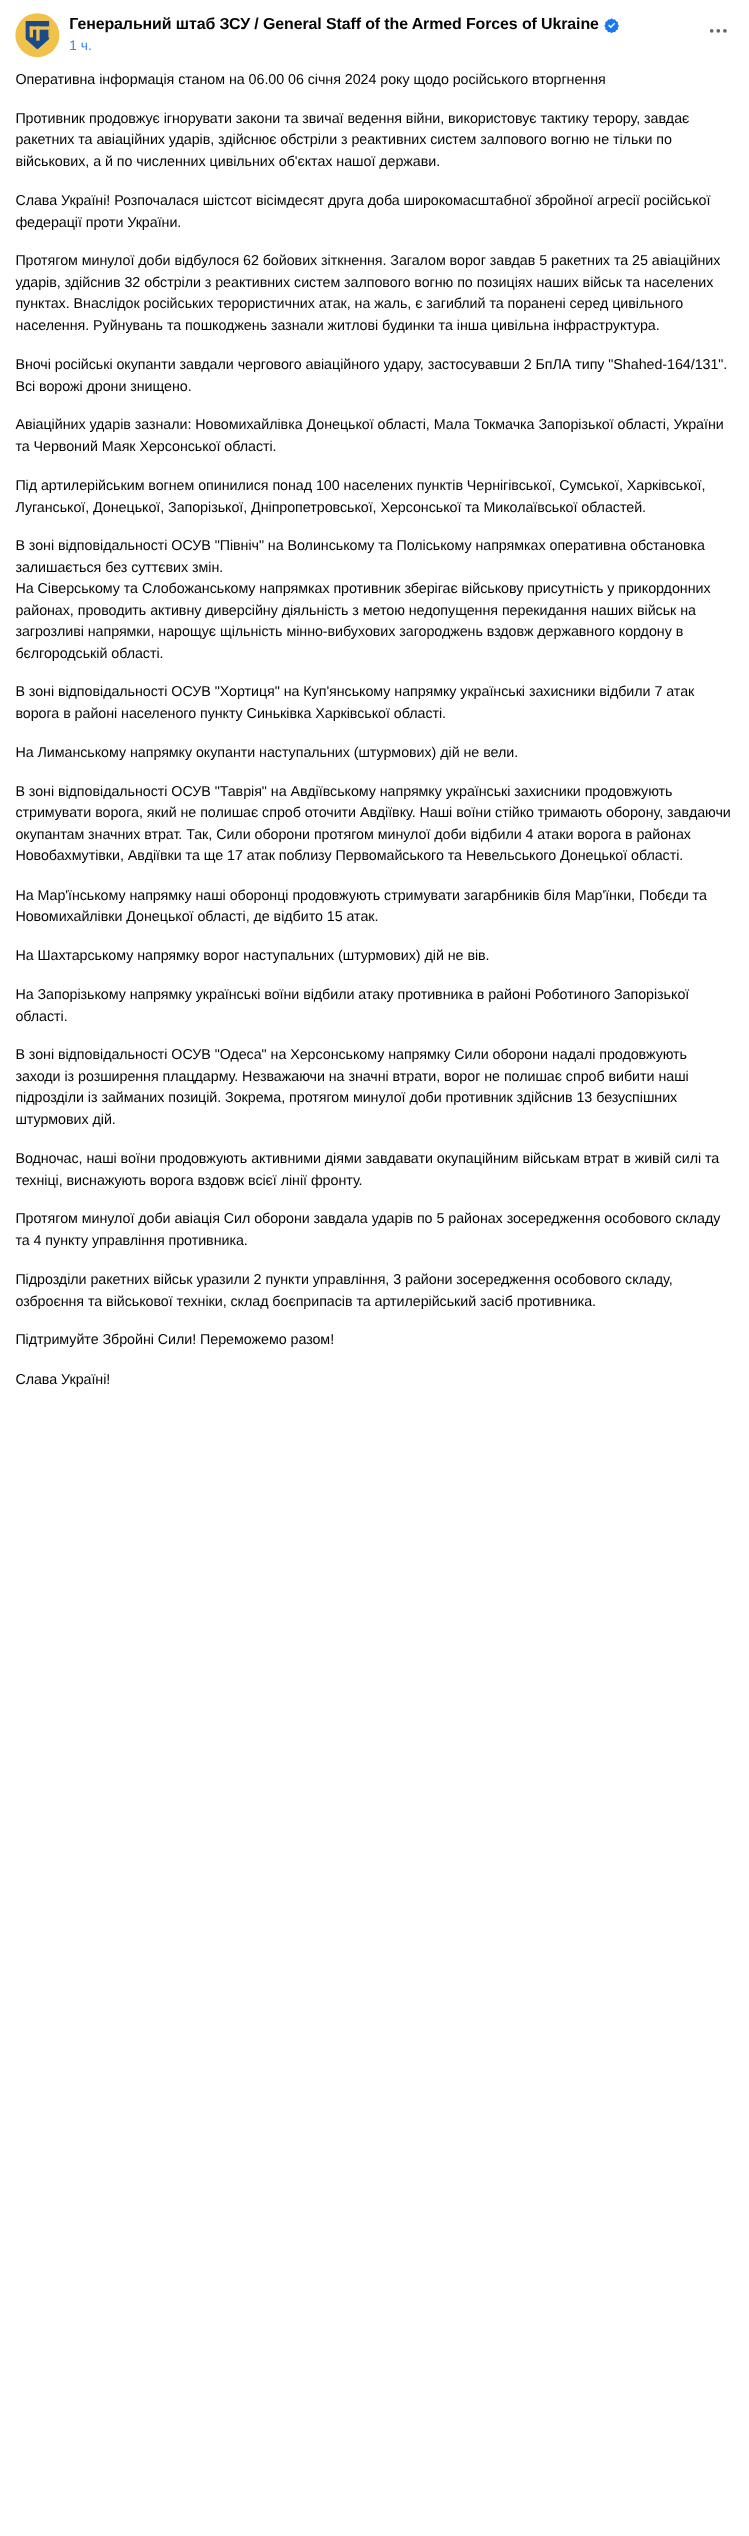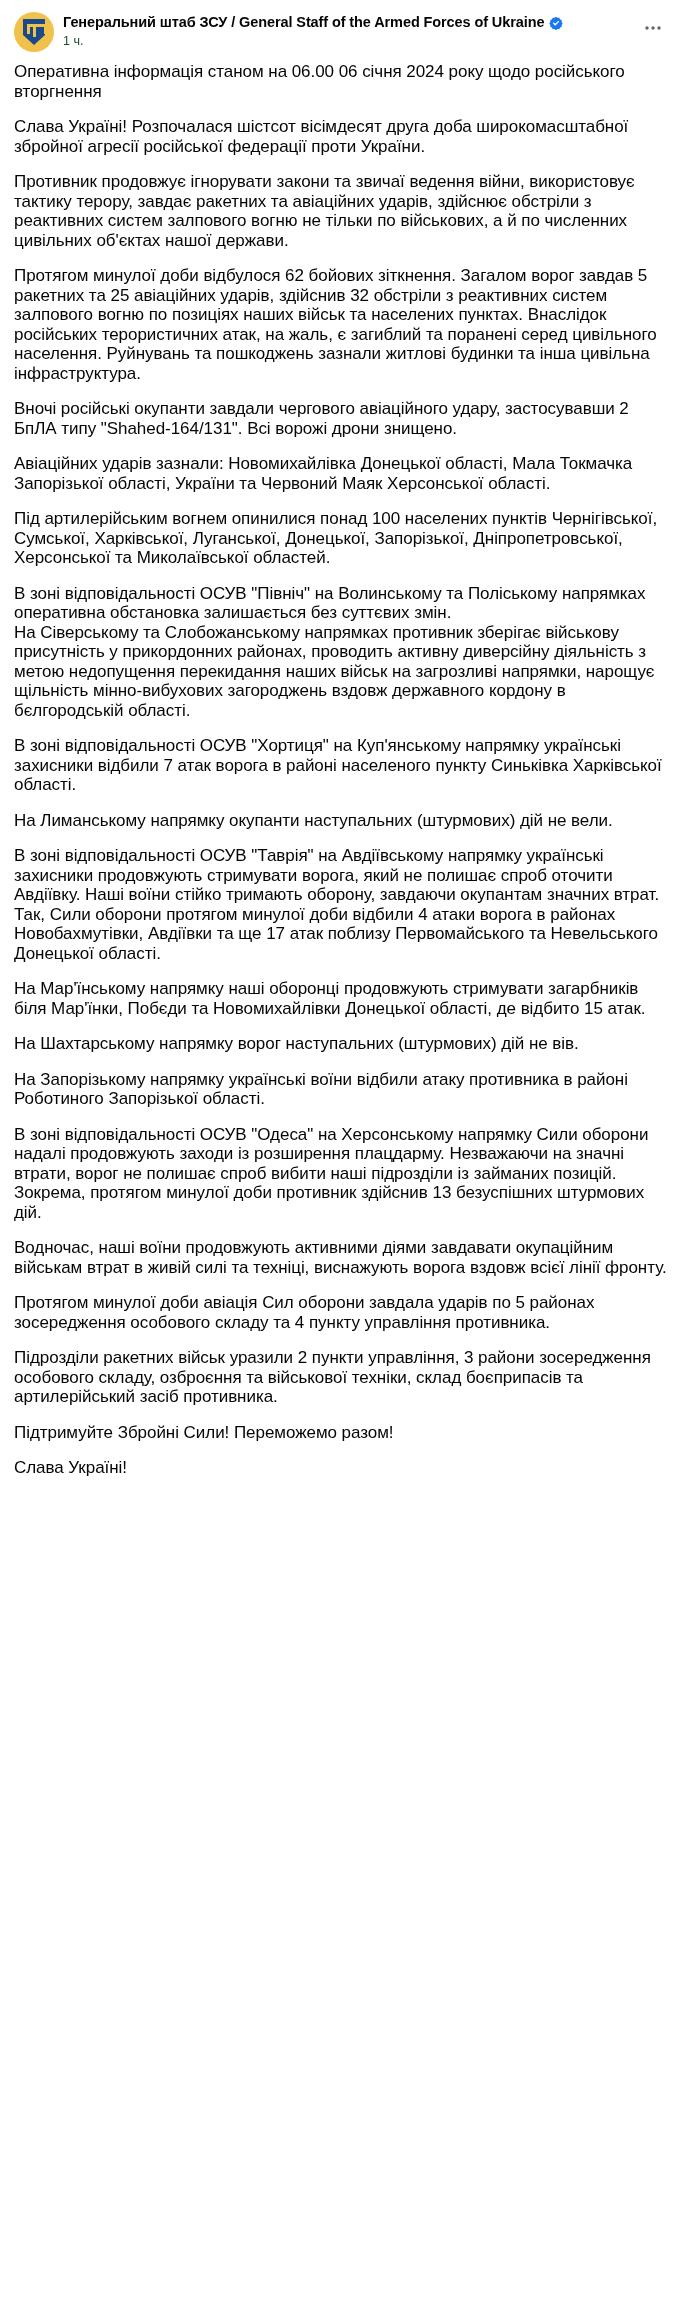--- a/index.html
+++ b/index.html
@@ -88,41 +88,41 @@
     height: 14px;
     margin-left: 5px;
     position: relative;
     top: 3px;
     flex: 0 0 14px;
   }
   .meta-row {
     display: flex;
     align-items: center;
     margin-top: 2px;
-    color: #14532d;
+    color: #3b82f6;
     font-size: 12.5px;
   }
   .menu-btn {
     flex: 0 0 28px;
     width: 28px;
     height: 28px;
     border-radius: 50%;
     display: flex;
     align-items: center;
     justify-content: center;
     color: #65676b;
     font-size: 18px;
     line-height: 1;
     letter-spacing: 1px;
     cursor: pointer;
     margin-top: 2px;
   }
   .post-body {
     padding: 4px 14px 10px 14px;
-    font-size: 17px;
+    font-size: 13px;
     line-height: 19.5px;
     color: #050505;
     letter-spacing: -0.05px;
   }
   .post-body p {
     margin: 0 0 16px 0;
     white-space: pre-wrap;
   }
   .post-body p:last-child {
     margin-bottom: 0;
@@ -158,22 +158,22 @@
       <svg width="20" height="20" viewBox="0 0 20 20" xmlns="http://www.w3.org/2000/svg">
         <circle cx="4" cy="10" r="1.7" fill="#65676b"></circle>
         <circle cx="10" cy="10" r="1.7" fill="#65676b"></circle>
         <circle cx="16" cy="10" r="1.7" fill="#65676b"></circle>
       </svg>
     </div>
   </div>
 
   <div class="post-body">
     <p>Оперативна інформація станом на 06.00 06 січня 2024 року щодо російського вторгнення</p>
+    <p>Противник продовжує ігнорувати закони та звичаї ведення війни, використовує тактику терору, завдає ракетних та авіаційних ударів, здійснює обстріли з реактивних систем залпового вогню не тільки по військових, а й по численних цивільних об'єктах нашої держави.</p>
     <p>Слава Україні! Розпочалася шістсот вісімдесят друга доба широкомасштабної збройної агресії російської федерації проти України.</p>
-    <p>Противник продовжує ігнорувати закони та звичаї ведення війни, використовує тактику терору, завдає ракетних та авіаційних ударів, здійснює обстріли з реактивних систем залпового вогню не тільки по військових, а й по численних цивільних об'єктах нашої держави.</p>
     <p>Протягом минулої доби відбулося 62 бойових зіткнення. Загалом ворог завдав 5 ракетних та 25 авіаційних ударів, здійснив 32 обстріли з реактивних систем залпового вогню по позиціях наших військ та населених пунктах. Внаслідок російських терористичних атак, на жаль, є загиблий та поранені серед цивільного населення. Руйнувань та пошкоджень зазнали житлові будинки та інша цивільна інфраструктура.</p>
     <p>Вночі російські окупанти завдали чергового авіаційного удару, застосувавши 2 БпЛА типу "Shahed-164/131". Всі ворожі дрони знищено.</p>
     <p>Авіаційних ударів зазнали: Новомихайлівка Донецької області, Мала Токмачка Запорізької області, України та Червоний Маяк Херсонської області.</p>
     <p>Під артилерійським вогнем опинилися понад 100 населених пунктів Чернігівської, Сумської, Харківської, Луганської, Донецької, Запорізької, Дніпропетровської, Херсонської та Миколаївської областей.</p>
     <p>В зоні відповідальності ОСУВ "Північ" на Волинському та Поліському напрямках оперативна обстановка залишається без суттєвих змін.
 На Сіверському та Слобожанському напрямках противник зберігає військову присутність у прикордонних районах, проводить активну диверсійну діяльність з метою недопущення перекидання наших військ на загрозливі напрямки, нарощує щільність мінно-вибухових загороджень вздовж державного кордону в бєлгородській області.</p>
     <p>В зоні відповідальності ОСУВ "Хортиця" на Куп'янському напрямку українські захисники відбили 7 атак ворога в районі населеного пункту Синьківка Харківської області.</p>
     <p>На Лиманському напрямку окупанти наступальних (штурмових) дій не вели.</p>
     <p>В зоні відповідальності ОСУВ "Таврія" на Авдіївському напрямку українські захисники продовжують стримувати ворога, який не полишає спроб оточити Авдіївку. Наші воїни стійко тримають оборону, завдаючи окупантам значних втрат. Так, Сили оборони протягом минулої доби відбили 4 атаки ворога в районах Новобахмутівки, Авдіївки та ще 17 атак поблизу Первомайського та Невельського Донецької області.</p>
     <p>На Мар'їнському напрямку наші оборонці продовжують стримувати загарбників біля Мар'їнки, Побєди та Новомихайлівки Донецької області, де відбито 15 атак.</p>

